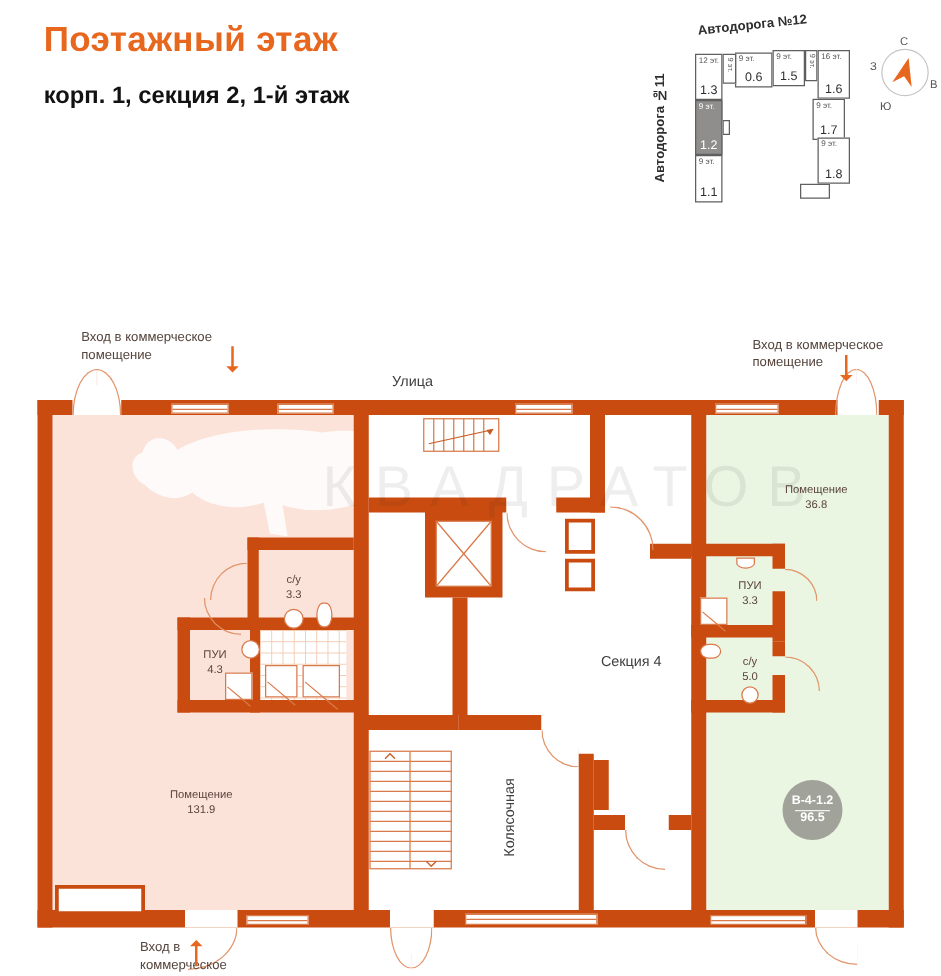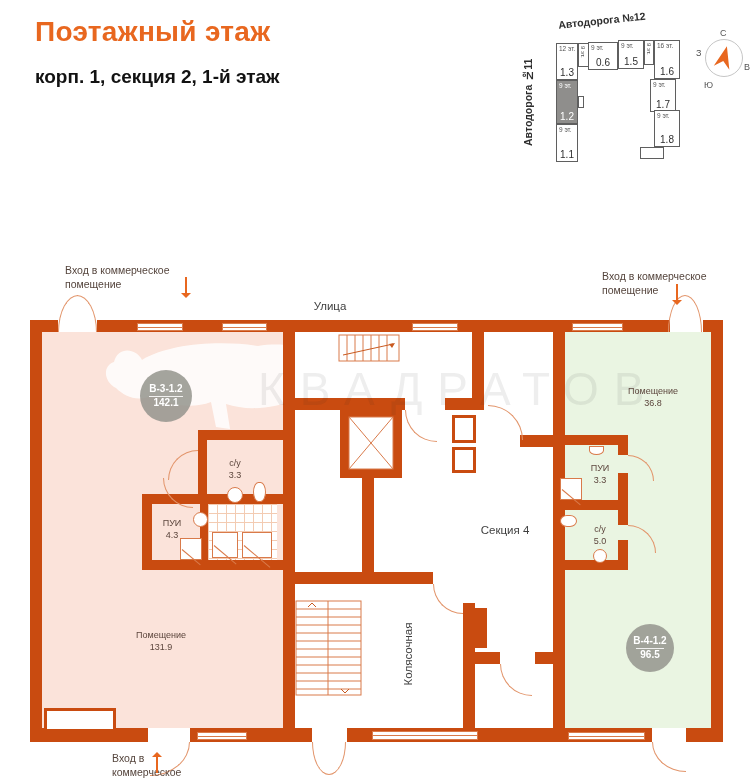--- a/index.html
+++ b/index.html
@@ -305,21 +305,17 @@
     <span class="nm">ПУИ</span>
     <span class="nm">3.3</span>
   </div>
   <div class="rlabel" style="left:540px;top:205px;width:60px;">
     <span class="nm">с/у</span>
     <span class="nm">5.0</span>
   </div>
   <div class="biglabel" style="left:430px;top:206px;width:90px;">Секция 4</div>
   <div class="biglabel" style="left:303px;top:330px;width:150px;transform:rotate(-90deg);">Колясочная</div>
 
-  <div class="badge" style="left:110px;top:52px;width:52px;height:52px;">
-    <span>В-3-1.2</span>
-    <span class="ar">142.1</span>
-  </div>
   <div class="badge" style="left:596px;top:306px;width:48px;height:48px;">
     <span>В-4-1.2</span>
     <span class="ar">96.5</span>
   </div>
 </div>
 
 </body></html>

